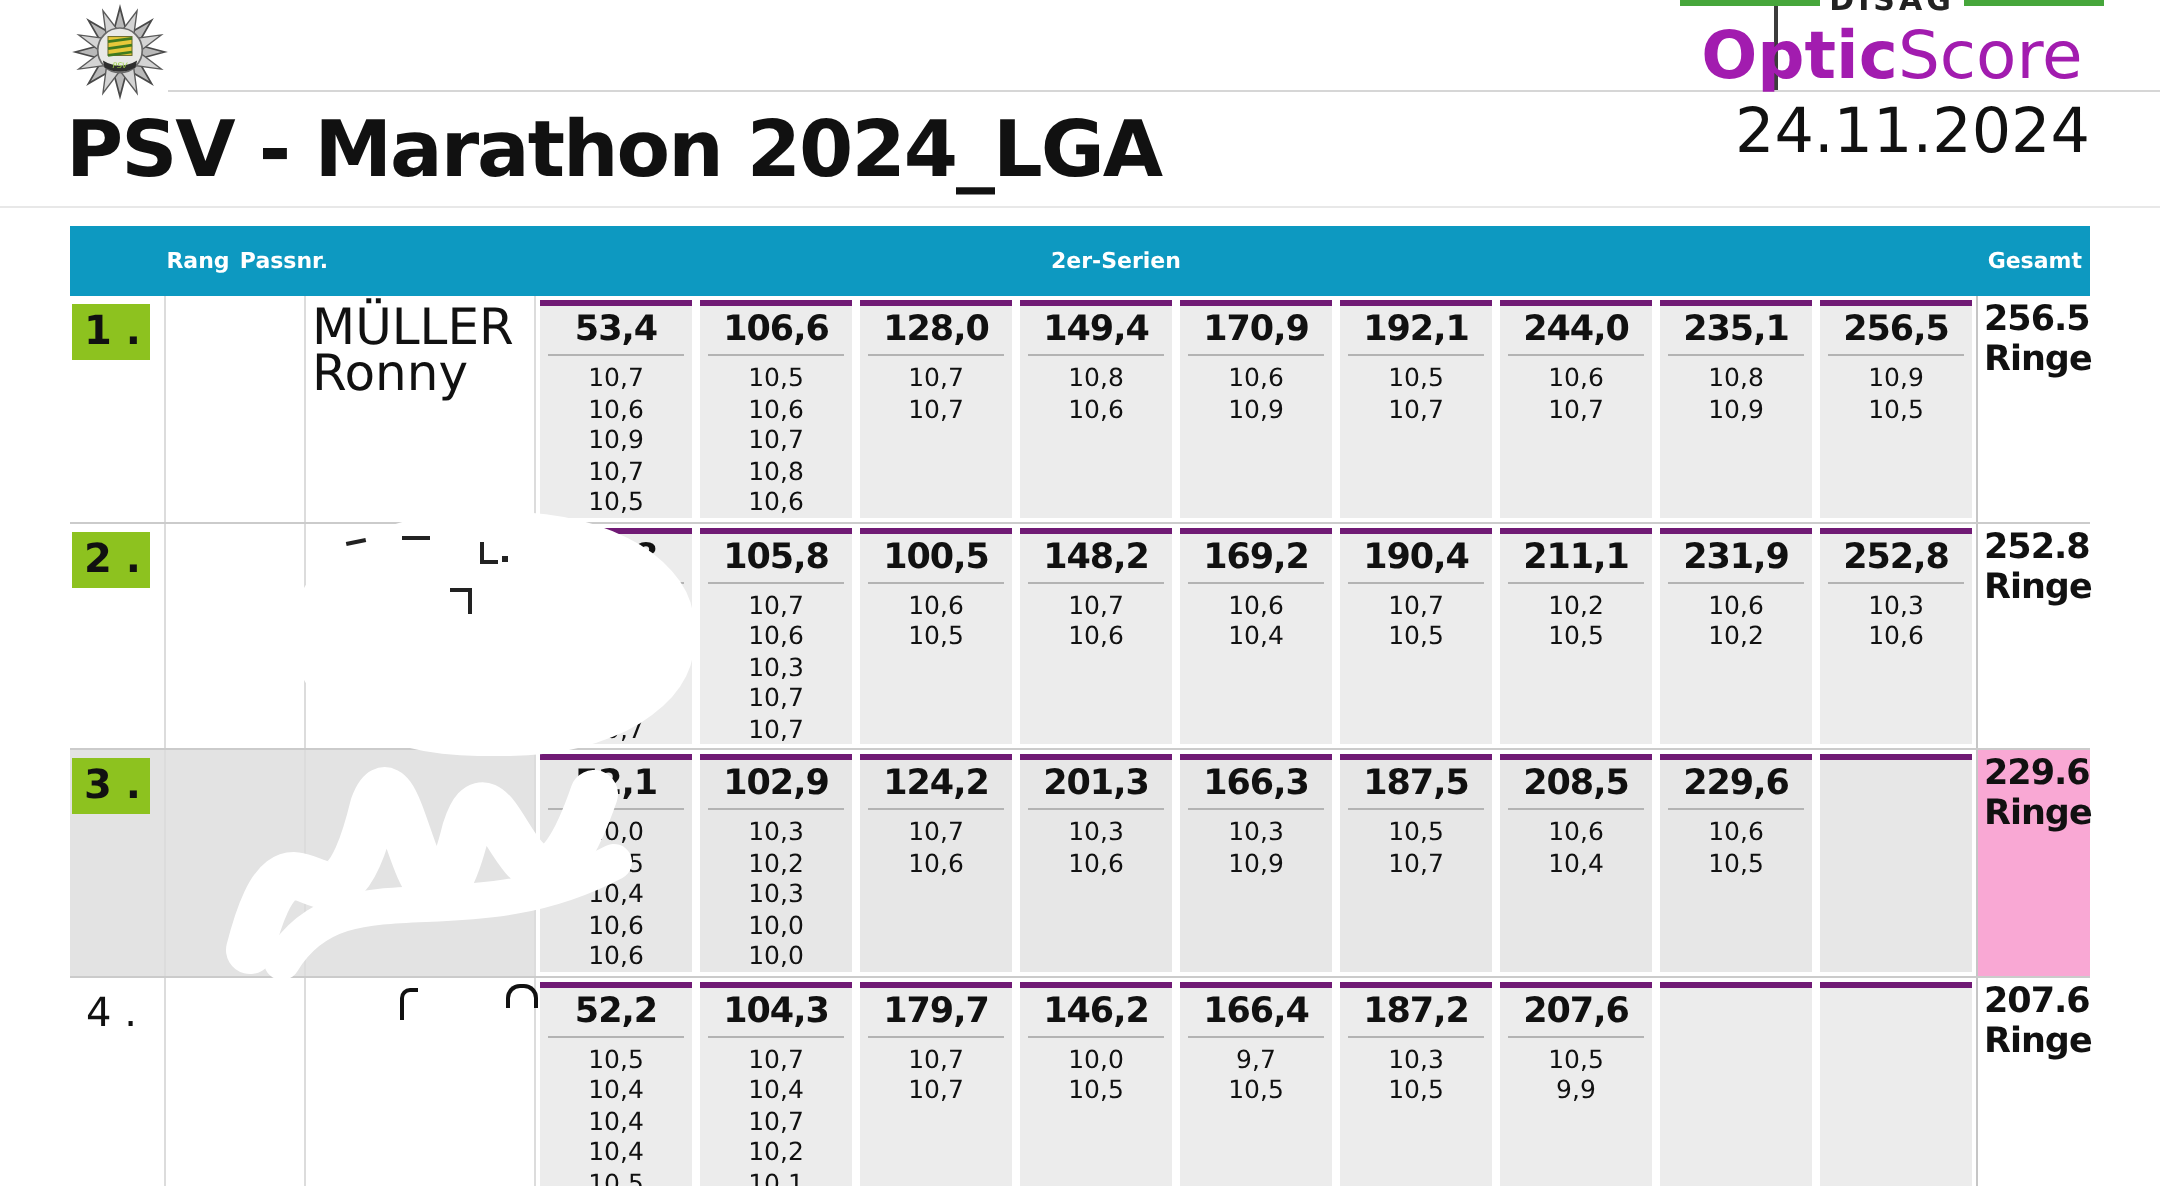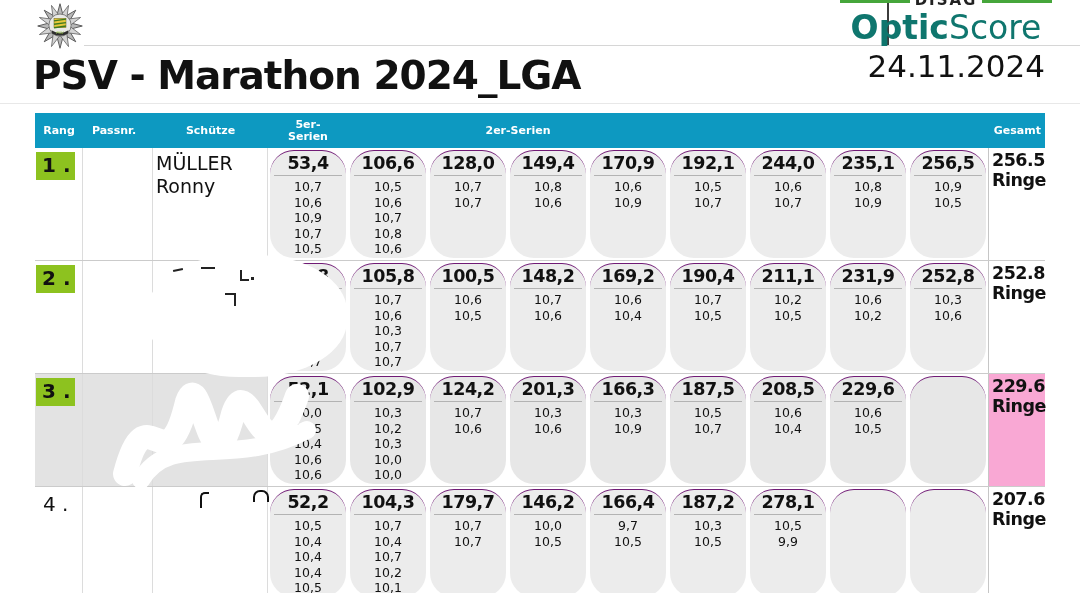--- a/index.html
+++ b/index.html
@@ -9,43 +9,43 @@
   }
   
   .police-logo{position:absolute;left:32px;top:2px;width:56px;height:48px;}
   .top-rule{position:absolute;left:84px;right:0;top:45px;height:1px;background:#d6d6d6;}
   .top-vline{position:absolute;left:887px;top:0;width:2px;height:45px;background:#3c3c3c;}
   .title-rule{position:absolute;left:0;right:0;top:103px;height:1px;background:#e8e8e8;}
   .brand{position:absolute;top:-9px;right:28px;width:212px;text-align:center;}
   .brand-top{display:flex;align-items:center;gap:5px;}
   .gline{flex:1;height:5px;background:#46a63b;}
   .brand-disag{font-weight:bold;font-size:15px;letter-spacing:2px;color:#222;}
-  .brand-main{font-size:33px;color:#0f766e;margin-top:0px;line-height:38px;}
+  .brand-main{font-size:33px;color:#a21caf;margin-top:0px;line-height:38px;}
   .brand-main .b{font-weight:bold;}
   .page-title{position:absolute;left:33px;top:53px;font-size:39px;font-weight:bold;letter-spacing:-1px;white-space:nowrap;}
   .report-date{position:absolute;right:35px;top:48px;font-size:31px;}
   
   .results-table{position:absolute;left:35px;top:113px;width:1010px;}
   .thead{position:relative;height:35px;background:#0d99c1;color:#fff;font-size:11px;font-weight:bold;}
-  .th{position:absolute;top:0;height:35px;display:flex;align-items:center;justify-content:center;text-align:center;}
+  .th{position:absolute;top:0;height:35px;display:flex;align-items:center;justify-content:center;text-align:center;padding-left:40px;}
   .th-rang{left:0;width:48px;}
-  .th-passnr{left:44px;width:70px;text-align:right;}
+  .th-passnr{left:32px;width:70px;text-align:right;}
   .th-schuetze{left:118px;width:115px;}
   .th-s5{left:233px;width:80px;white-space:pre-line;line-height:12px;}
   .th-s2{left:413px;width:140px;}
   .th-gesamt{right:4px;width:60px;justify-content:flex-end;}
   .row{display:grid;grid-template-columns:48px 70px 115px repeat(9,80px) 57px;min-height:112px;position:relative;background:#fff;}
   .row + .row{border-top:1px solid #cbcbcb;}
   .cell{position:relative;}
   .cell-rank,.cell-pass,.cell-name{border-right:1px solid #dcdcdc;background:transparent;}
   .row.stripe .cell-rank,.row.stripe .cell-pass,.row.stripe .cell-name{background:#e3e3e3;}
   .rank-badge{display:inline-block;margin:4px 0 0 1px;padding:0px 5px 2px 6px;background:#8dc21f;font-size:20px;font-weight:bold;line-height:26px;}
   .rank-plain{display:inline-block;margin:4px 0 0 4px;padding:0 4px 2px 4px;font-size:20px;line-height:26px;}
-  .shooter-name{padding:4px 0 0 3px;font-size:19px;line-height:23px;}
-  .cell-series{background:#ececec;margin:2px 2px;border-top:1px solid #701a75;border-radius:24px;}
+  .shooter-name{padding:4px 0 0 3px;font-size:25px;line-height:23px;}
+  .cell-series{background:#ececec;margin:2px 2px;border-top:3px solid #701a75;}
   .row.stripe .cell-series{background:#e7e7e7;}
   .series-sum{font-size:17.5px;font-weight:bold;text-align:center;padding-top:2px;letter-spacing:-0.5px;}
   .sum-rule{height:1px;background:#b3b3b3;margin:2px 4px 3px 4px;}
   .shot{font-size:12.5px;text-align:center;line-height:15.5px;}
   .cell-total{border-left:1px solid #c6c6c6;background:#fff;padding:2px 0 0 3px;}
   .row.stripe .cell-total{background:#f9a8d4;}
   .total-sum,.total-unit{font-size:17.5px;font-weight:bold;line-height:20px;letter-spacing:-0.5px;}
   
   .redact-blob{position:absolute;left:112px;top:-6px;width:200px;height:122px;background:#fff;border-radius:46%;z-index:2;}
   .redact-scribble{position:absolute;left:76px;top:-4px;width:230px;height:124px;z-index:2;pointer-events:none;}
@@ -90,23 +90,20 @@
   </div>
 </div>
 
 <div class="page-title">PSV - Marathon 2024_LGA</div>
 <div class="report-date">24.11.2024</div>
 
 <div class="results-table">
   <div class="thead">
     <div class="th th-rang">Rang</div>
     <div class="th th-passnr">Passnr.</div>
-    <div class="th th-schuetze">Schütze</div>
-    <div class="th th-s5">5er-
-Serien</div>
     <div class="th th-s2">2er-Serien</div>
     <div class="th th-gesamt">Gesamt</div>
   </div>
   <div id="tbody">
       <div class="row">
         <div class="cell cell-rank"><div class="rank-badge" style="display: inline-block;">1 .</div></div>
         <div class="cell cell-pass"></div>
         <div class="cell cell-name">
           <div class="shooter-name">
             <div>MÜLLER</div>
@@ -367,21 +364,21 @@
           <div class="shot">9,7</div>
           <div class="shot">10,5</div>
         </div>
         <div class="cell cell-series">
           <div class="series-sum">187,2</div>
           <div class="sum-rule"></div>
           <div class="shot">10,3</div>
           <div class="shot">10,5</div>
         </div>
         <div class="cell cell-series">
-          <div class="series-sum">278,1</div>
+          <div class="series-sum">207,6</div>
           <div class="sum-rule"></div>
           <div class="shot">10,5</div>
           <div class="shot">9,9</div>
         </div>
         <div class="cell cell-series"></div>
         <div class="cell cell-series"></div>
         <div class="cell cell-total">
           <div class="total-sum">207.6</div>
           <div class="total-unit">Ringe</div>
         </div>

